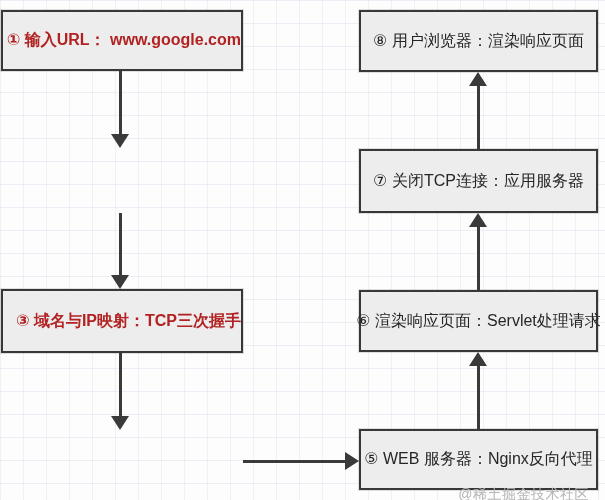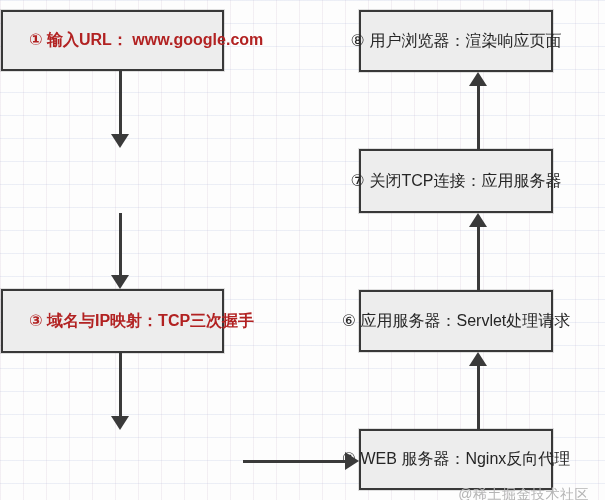--- a/index.html
+++ b/index.html
@@ -25,27 +25,27 @@
     box-sizing: border-box;
     background: #ededed;
     border: 2px solid #383838;
     display: flex;
     align-items: center;
     white-space: nowrap;
     box-shadow: 0 0 0 1px rgba(56,56,56,0.15);
   }
   .box.left-col {
     left: 1px;
-    width: 223px;
-    justify-content: flex-start;
+    width: 242px;
+    justify-content: flex-end;
     padding-left: 26px;
   }
   .box.right-col {
     left: 359px;
-    width: 194px;
+    width: 239px;
     justify-content: center;
   }
   .box .label {
     font-size: 16px;
     letter-spacing: 0;
   }
   .left-col .label {
     color: #b22222;
     font-weight: bold;
   }
@@ -108,21 +108,21 @@
   <div class="box left-col" style="top:289px;height:64px">
     <span class="label">③ 域名与IP映射：TCP三次握手</span>
   </div>
 
 
   <div class="box right-col" style="top:429px;height:61px">
     <span class="label">⑤ WEB 服务器：Nginx反向代理</span>
   </div>
 
   <div class="box right-col" style="top:290px;height:62px">
-    <span class="label">⑥ 应用服务器：Servlet处理请求</span>
+    <span class="label">⑥ 渲染响应页面：Servlet处理请求</span>
   </div>
 
   <div class="box right-col" style="top:149px;height:64px">
     <span class="label">⑦ 关闭TCP连接：应用服务器</span>
   </div>
 
   <div class="box right-col" style="top:10px;height:62px">
     <span class="label">⑧ 用户浏览器：渲染响应页面</span>
   </div>
 

